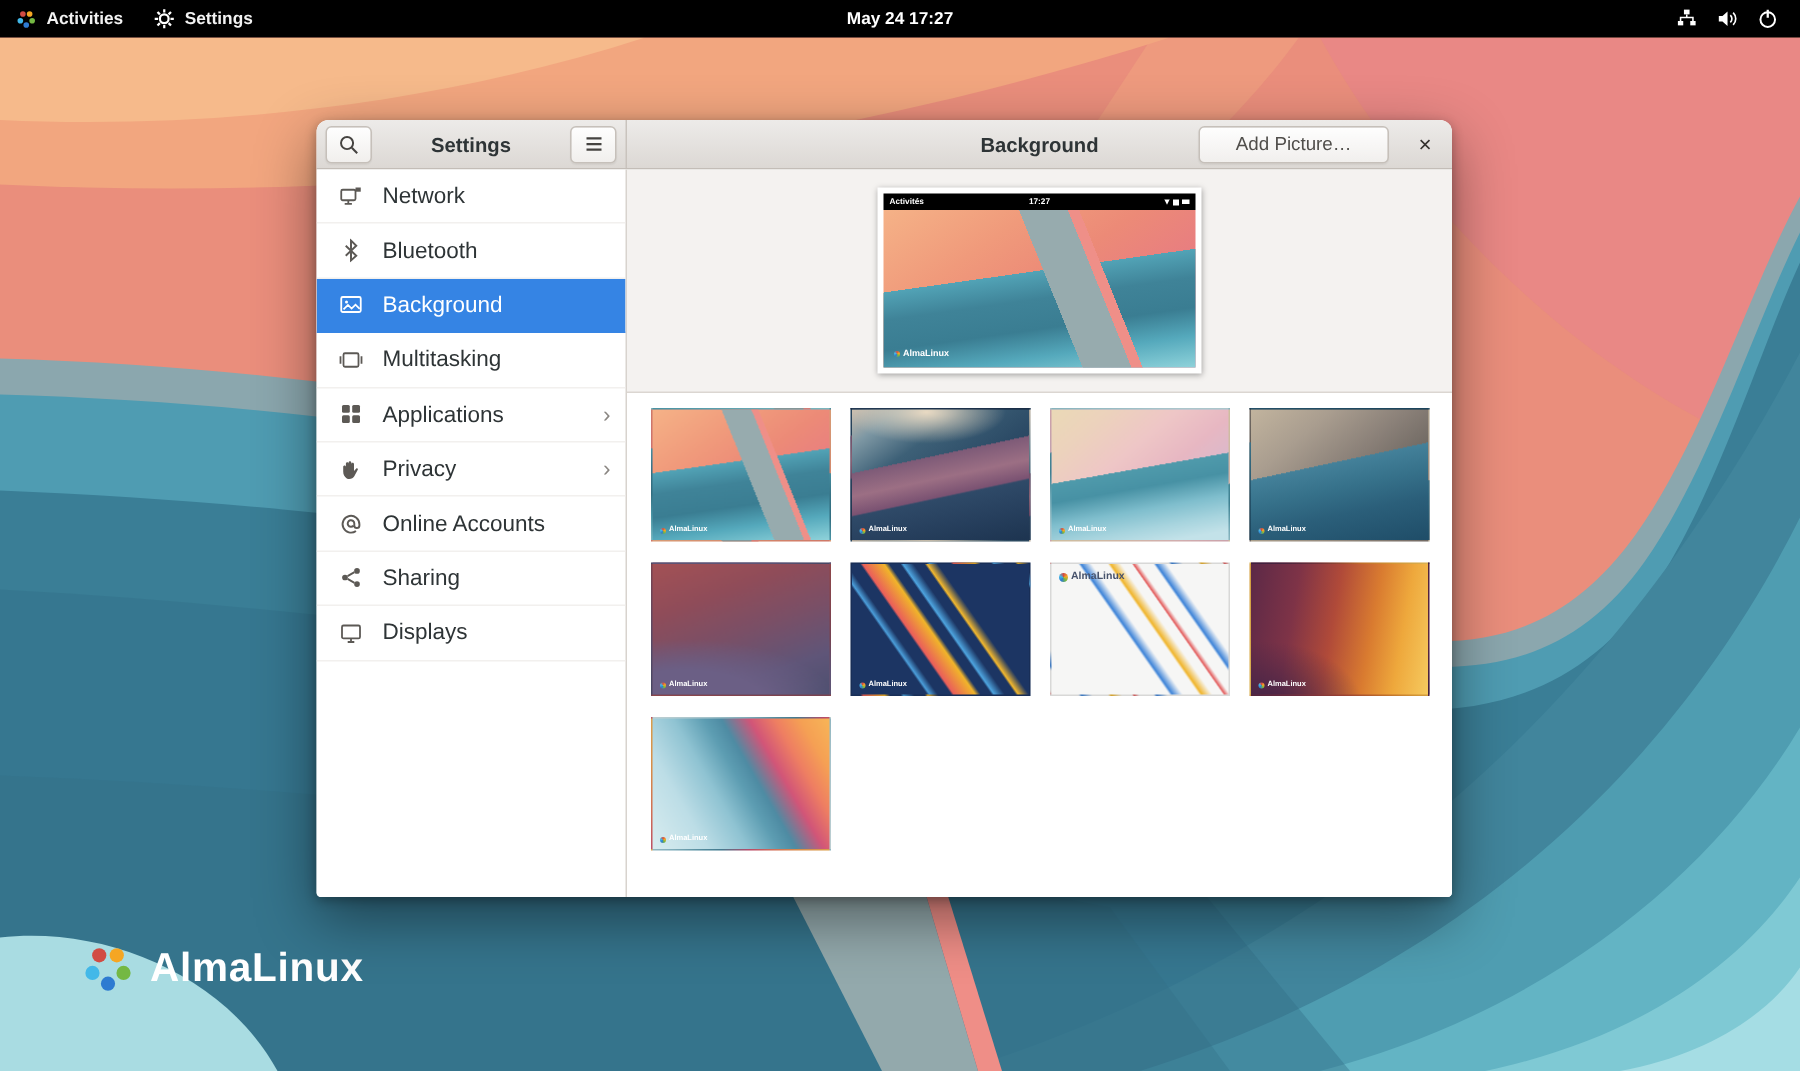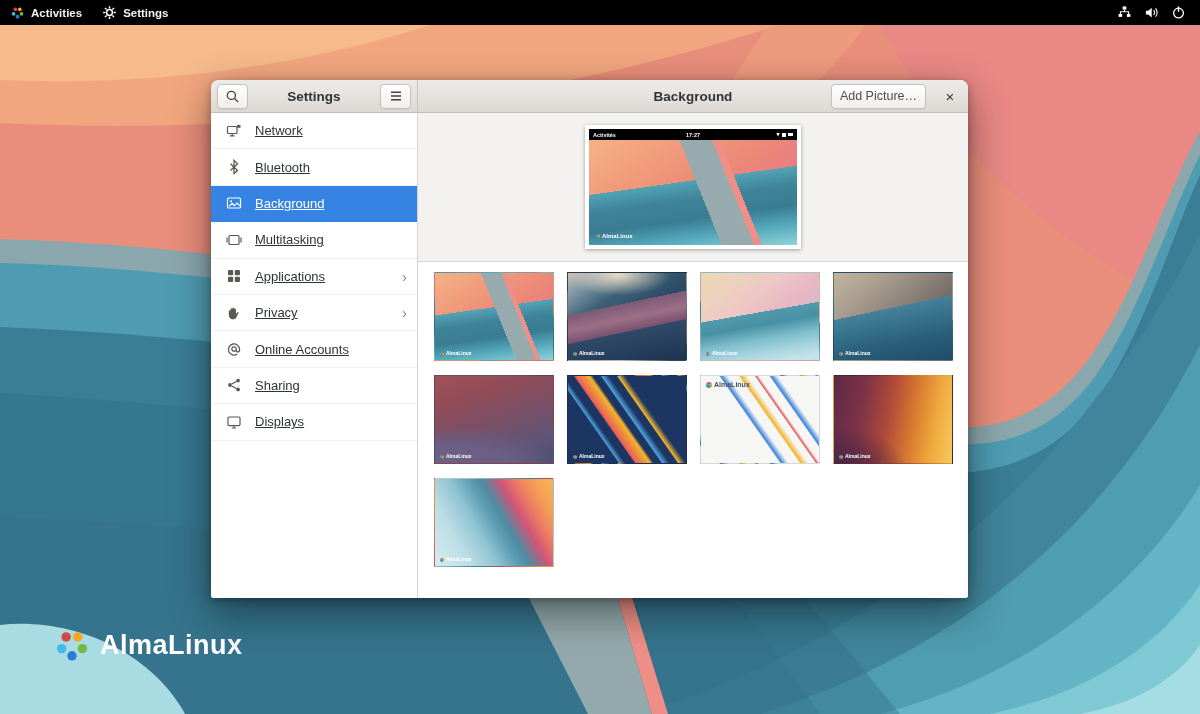--- a/index.html
+++ b/index.html
@@ -28,30 +28,30 @@
   #headerbar { height:33px; display:flex; flex:0 0 33px; background:linear-gradient(#edebe9,#dcd8d4);
                border-bottom:1px solid #c3bdb7; }
   #hb-left { width:207px; flex:0 0 207px; display:flex; align-items:center; border-right:1px solid #c9c3bd; padding:0 6px; }
   #hb-right { flex:1; display:flex; align-items:center; position:relative; padding:0 8px; }
   .hb-title { font-size:13.5px; font-weight:bold; color:#2e3436; }
   #hb-left .hb-title { flex:1; text-align:center; }
   #hb-right .hb-title { position:absolute; left:0; right:0; text-align:center; pointer-events:none; }
   .hbtn { background:linear-gradient(#fefefe,#f1efed); border:1px solid #c6c0ba; border-radius:4px;
           height:25px; display:flex; align-items:center; justify-content:center; box-shadow:0 1px 1px rgba(0,0,0,.05); cursor:pointer; }
   .hbtn.square { width:31px; }
-  #add-pic { margin-left:auto; padding:0 8px; font-size:12.5px; color:#504e4b; }
+  #add-pic { margin-left:auto; padding:0 24px; font-size:12.5px; color:#504e4b; }
   #close-btn { margin-left:14px; font-size:15px; color:#35322f; width:20px; text-align:center; cursor:pointer; line-height:1; }
 
   #win-body { flex:1; display:flex; min-height:0; }
 
   
   #sidebar { width:207px; flex:0 0 207px; background:#fff; border-right:1px solid #d8d3ce; overflow:hidden; }
   .srow { height:36.4px; display:flex; align-items:center; padding:0 10px 0 15px; gap:13px; color:#2e3436;
           border-bottom:1px solid #f2f0ee; cursor:pointer; }
-  .srow .slabel { font-size:13px;text-decoration:underline; }
+  .srow .slabel { font-size:15px; }
   .srow .sicon { width:16px; height:16px; color:#5c5955; display:flex; }
   .srow.selected { background:#3584e4; color:#fff; border-bottom-color:#3584e4; }
   .srow.selected .sicon { color:#fff; }
   .chev { margin-left:auto; font-size:15px; color:#8a8682; line-height:1; }
 
   
   #content { flex:1; display:flex; flex-direction:column; min-width:0; }
   #preview-zone { height:149px; flex:0 0 149px; background:#f4f2f0; border-bottom:1px solid #dbd6d1;
                   display:flex; align-items:center; justify-content:center; }
   #preview-frame { width:216px; height:124px; background:#fff; padding:4px; box-shadow:0 1px 4px rgba(0,0,0,.35); }
@@ -116,20 +116,21 @@
       </svg>
       <span>Activities</span>
     </div>
     <div class="tb-item">
       <svg class="tb-ico" viewBox="0 0 16 16">
         <circle cx="8" cy="8" r="3.1" fill="none" stroke="#fff" stroke-width="1.6"></circle>
         <path d="M8 1.2v2.4 M8 12.4v2.4 M1.2 8h2.4 M12.4 8h2.4 M3.2 3.2l1.7 1.7 M11.1 11.1l1.7 1.7 M12.8 3.2l-1.7 1.7 M4.9 11.1l-1.7 1.7" stroke="#fff" stroke-width="1.6"></path>
       </svg>
       <span>Settings</span>
     </div>
+    <div id="tb-clock">May 24 17:27</div>
     <div id="tb-right">
       <svg class="tb-ico" viewBox="0 0 16 16">
         <rect x="6" y="1.5" width="4" height="3.4" fill="#fff"></rect>
         <path d="M8 4.9v2.2 M3.6 9.6V7.1h8.8v2.5" stroke="#fff" stroke-width="1.1" fill="none"></path>
         <rect x="1.7" y="9.6" width="3.8" height="3.1" fill="#fff"></rect>
         <rect x="10.5" y="9.6" width="3.8" height="3.1" fill="#fff"></rect>
       </svg>
       <svg class="tb-ico" viewBox="0 0 16 16">
         <path d="M2 6h2.6L8.2 2.8v10.4L4.6 10H2z" fill="#fff"></path>
         <path d="M10.2 5.4a3.6 3.6 0 0 1 0 5.2 M12.2 3.6a6.2 6.2 0 0 1 0 8.8" stroke="#fff" stroke-width="1.2" fill="none"></path>

